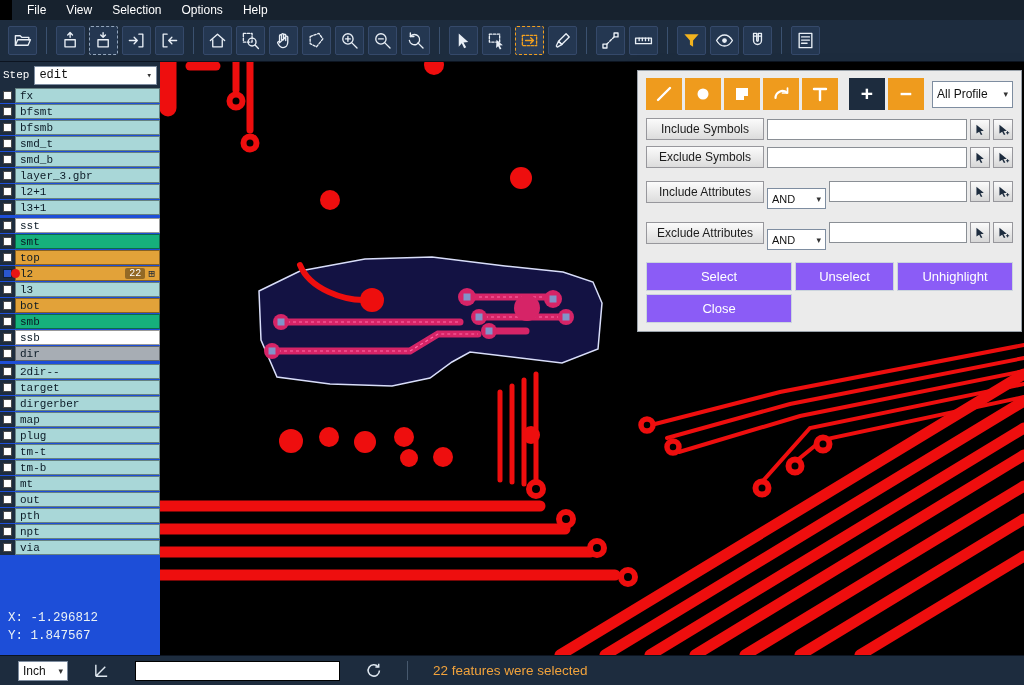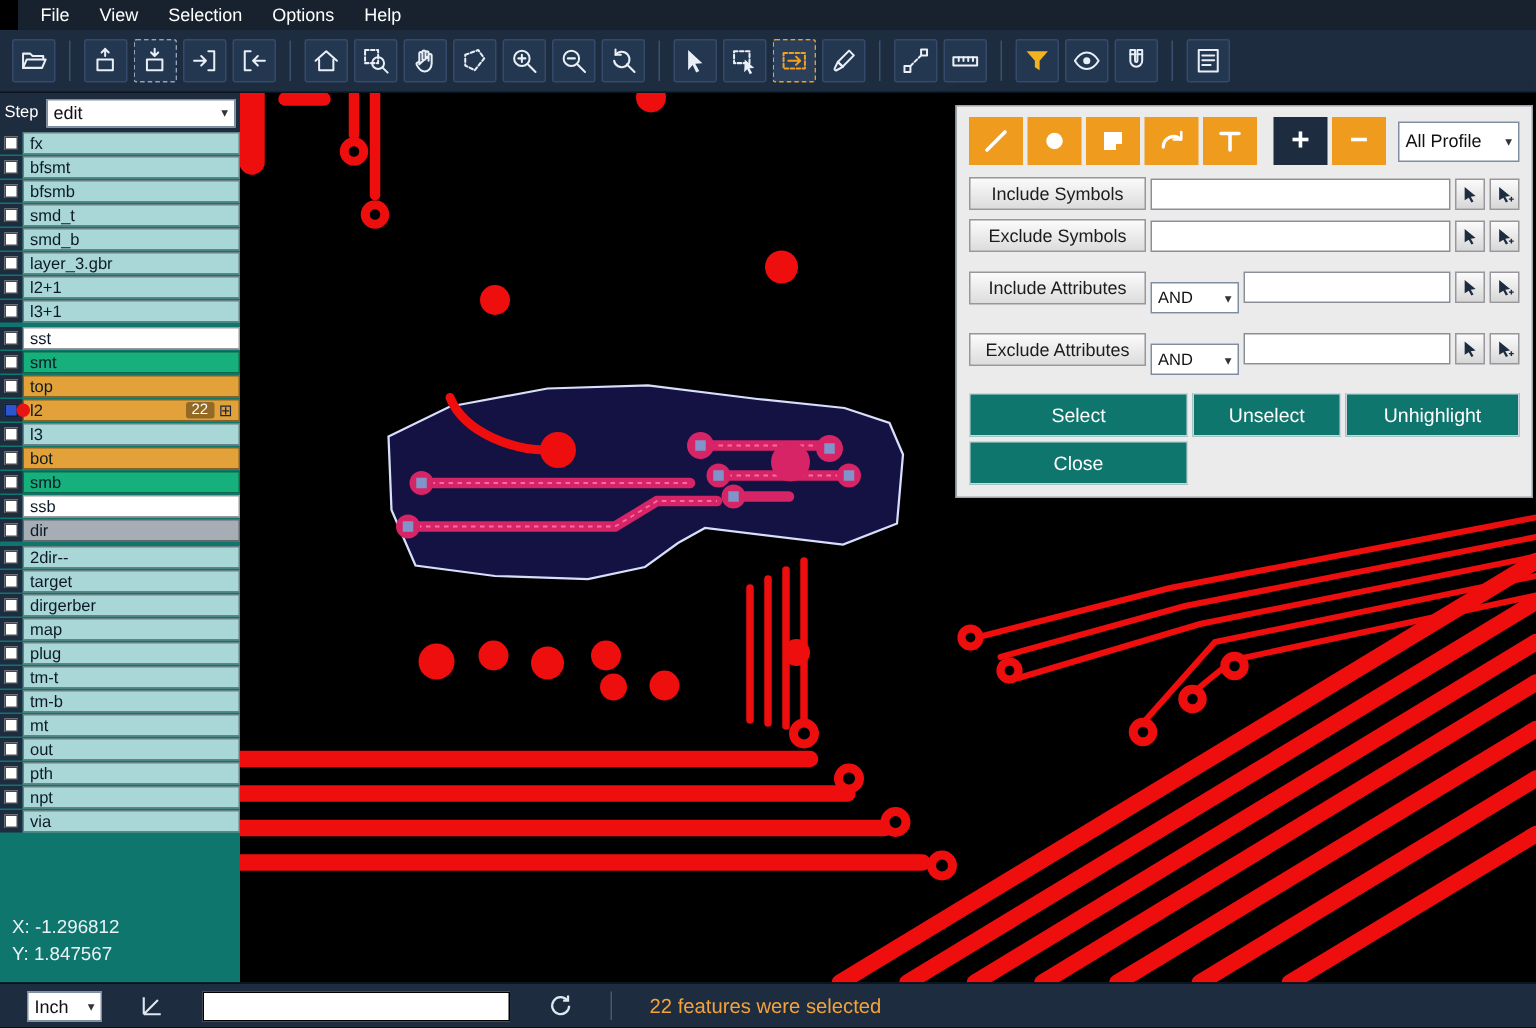--- a/index.html
+++ b/index.html
@@ -16,22 +16,22 @@
     display:flex; align-items:center; padding:0 8px; gap:4px; border-bottom:1px solid #0c1420; }
   .tbtn { width:29px; height:29px; background:#243751; border:1px solid #35496a; border-radius:2px;
     display:flex; align-items:center; justify-content:center; color:#e9eff6; flex:0 0 auto; }
   .tbtn svg { width:19px; height:19px; }
   .tbtn.dashed { border:1px dashed #93a6bd; }
   .tbtn.active { color:#f3a01e; border:1px dashed #f3a01e; background:#2b3e5a; }
   .tbtn.accent { color:#f2b31e; }
   .tsep { width:1px; height:27px; background:#3b516f; margin:0 5px; flex:0 0 auto; }
 
   
-  .sidebar { position:absolute; left:0; top:62px; width:160px; height:593px; background:#0f766e;
-    display:flex; flex-direction:column; }
+  .sidebar { position:absolute; left:0; top:62px; width:160px; height:593px; background:#1d4ed8;
+    display:flex; flex-direction:column;font-family:Liberation Mono, monospace; }
   .step-row { height:26px; background:#1d2c3e; display:flex; align-items:center; padding:0 3px; gap:5px; flex:0 0 auto; }
   .step-label { color:#fff; font-size:11px; }
   .combo { background:#fff; border:1px solid #7e8da0; display:flex; align-items:center;
     justify-content:space-between; font-size:12px; color:#111; padding:0 4px; }
   .step-combo { flex:1; height:19px; }
   .chev { font-size:9px; color:#333; margin-left:4px; }
   .layer-list { flex:0 0 auto; }
   .layer-row { display:flex; height:15px; margin-bottom:1px; }
   .layer-row.gap-before { margin-top:3px; }
   .cb-cell { width:15px; background:#1d2c3e; display:flex; align-items:center; justify-content:center; position:relative; flex:0 0 auto; }
@@ -70,21 +70,21 @@
   .f-rows { padding:2px 8px; }
   .f-row { display:flex; align-items:center; gap:3px; margin-bottom:6px; }
   .f-label { width:118px; height:22px; background:linear-gradient(#fbfbfb,#dcdcdc); border:1px solid #97979c;
     display:flex; align-items:center; justify-content:center; font-size:12px; color:#1c1c1c; flex:0 0 auto; }
   .and-combo { width:59px; height:21px; flex:0 0 auto; font-size:11px;margin-top:14px; }
   .f-input { flex:1; height:21px; background:#fff; border:1px solid #8a8f95; font-size:12px; padding:0 3px; min-width:0; }
   .pick-btn { width:20px; height:21px; background:linear-gradient(#fbfbfb,#d7d7d7); border:1px solid #97979c;
     display:flex; align-items:center; justify-content:center; color:#1d2c3e; flex:0 0 auto; }
   .pick-btn svg { width:13px; height:13px; }
   .actions { display:grid; grid-template-columns:146px 99px auto; gap:3px; padding:4px 8px; }
-  .act-btn { height:29px; background:#0f766e; border:1px solid #ccd5dd; color:#fff; font-size:13px;
+  .act-btn { height:29px; background:#8b5cf6; border:1px solid #ccd5dd; color:#fff; font-size:13px;
     display:flex; align-items:center; justify-content:center; }
 
   
   .statusbar { position:absolute; left:0; bottom:0; width:100%; height:30px; background:#1d2c3e;
     display:flex; align-items:center; padding:0 18px; gap:25px; border-top:1px solid #0c1420; }
   .unit-combo { width:50px; height:20px; }
   .sb-icon { color:#dfe8f0; display:flex; align-items:center; }
   .sb-icon svg { width:17px; height:17px; }
   .cmd-input { width:205px; height:20px; background:#fff; border:1px solid #000; font-size:12px; padding:0 4px; }
   .sb-sep { width:1px; height:19px; background:#47596e; }

